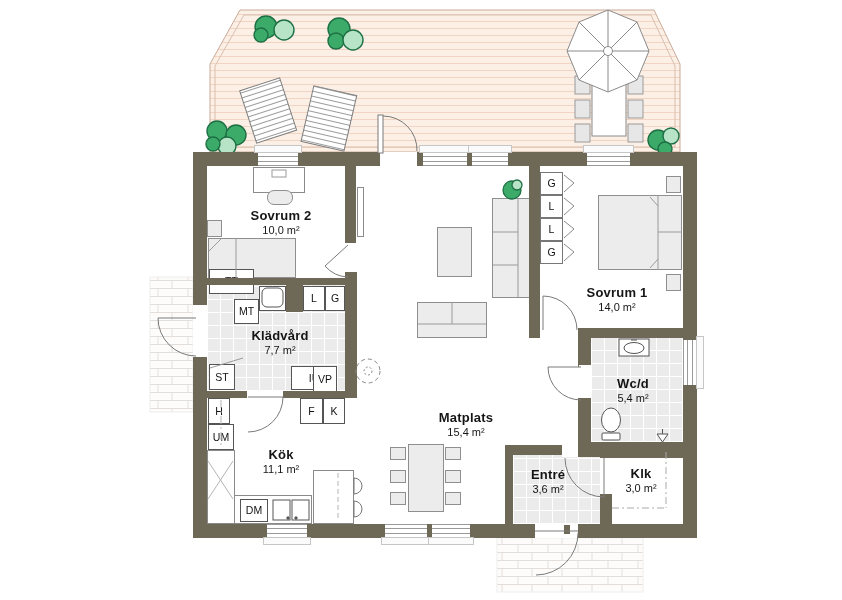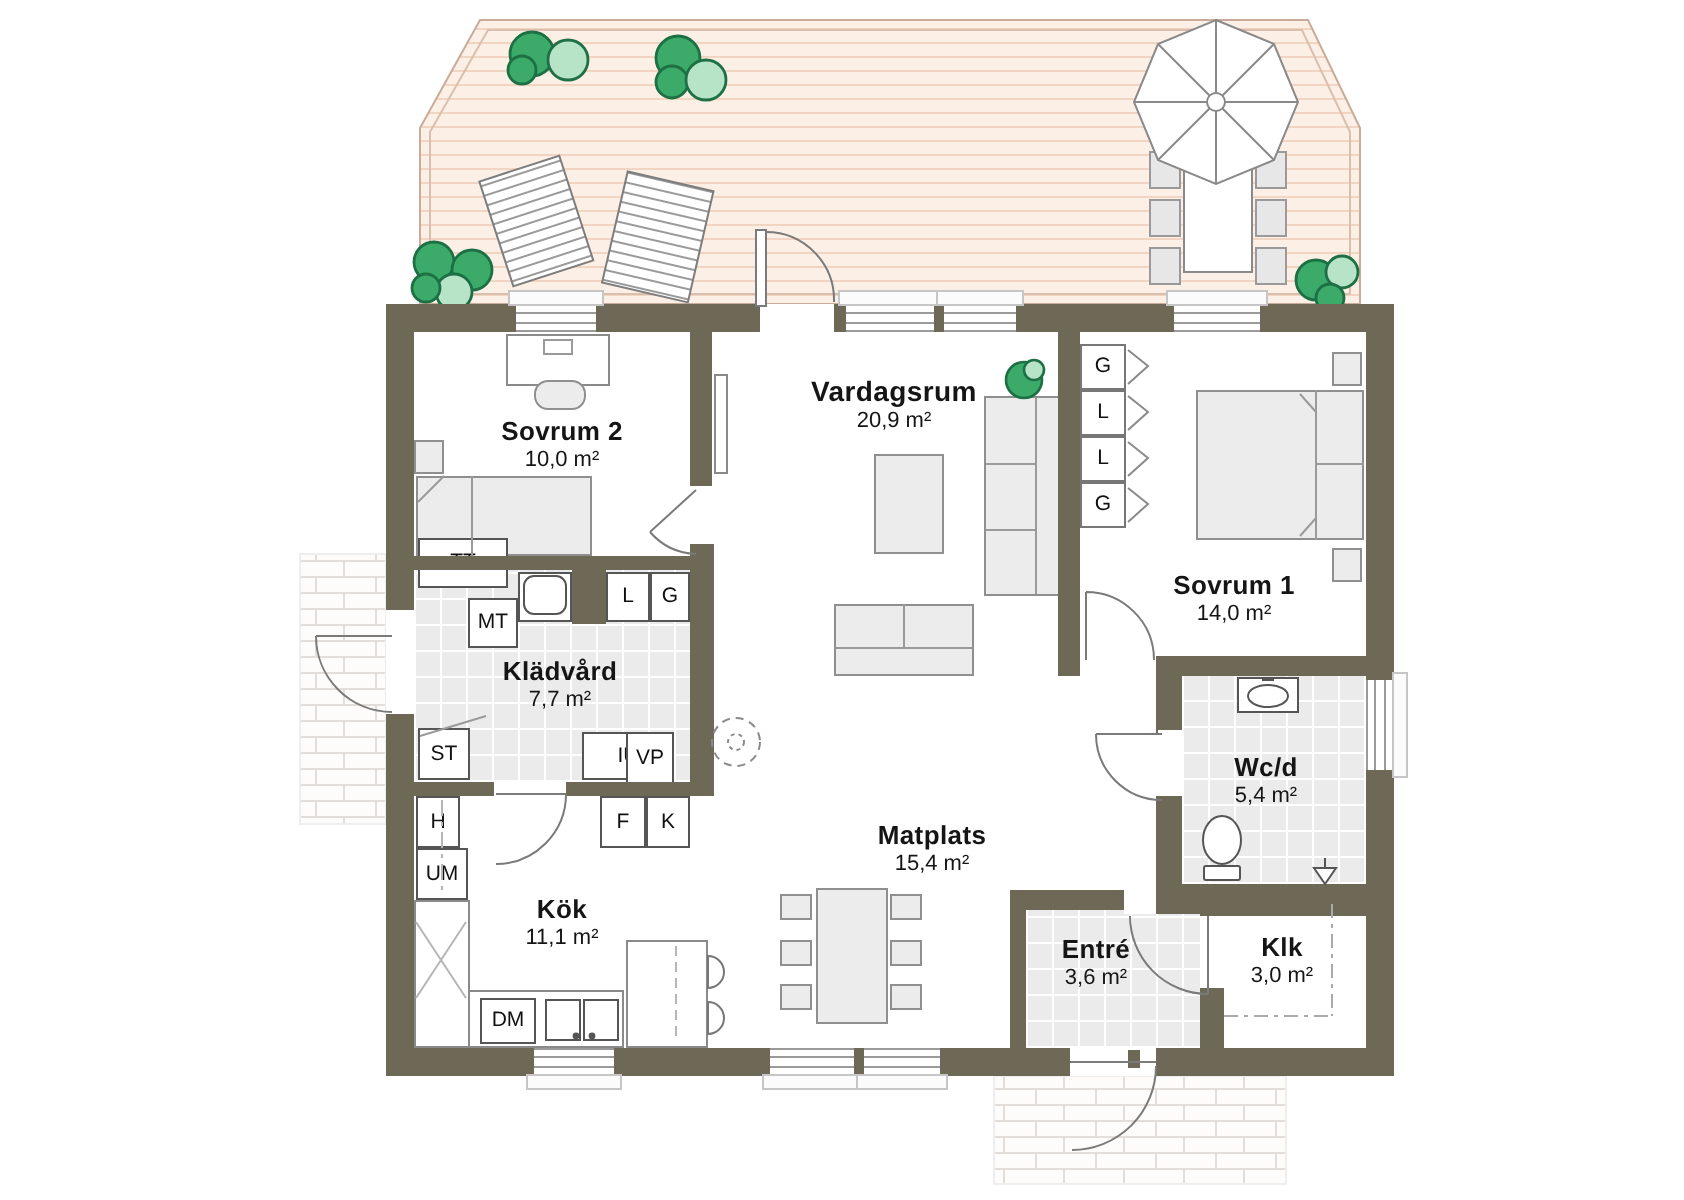--- a/index.html
+++ b/index.html
@@ -301,24 +301,20 @@
     <g stroke="#1d6f44" stroke-width="1.3">
       <circle cx="512" cy="190" r="9" fill="#3cab69"></circle>
       <circle cx="517" cy="185" r="5" fill="#b7e3c6"></circle>
     </g>
   </svg>
 
   <div class="rlabel" style="left:281px;top:222px">
     <div class="rname">Sovrum 2</div>
     <div class="rarea">10,0 m²</div>
   </div>
-  <div class="rlabel" style="left:447px;top:202px">
-    <div class="rname big">Vardagsrum</div>
-    <div class="rarea">20,9 m²</div>
-  </div>
   <div class="rlabel" style="left:617px;top:299px">
     <div class="rname">Sovrum 1</div>
     <div class="rarea">14,0 m²</div>
   </div>
   <div class="rlabel" style="left:280px;top:342px">
     <div class="rname">Klädvård</div>
     <div class="rarea">7,7 m²</div>
   </div>
   <div class="rlabel" style="left:633px;top:390px">
     <div class="rname">Wc/d</div>

